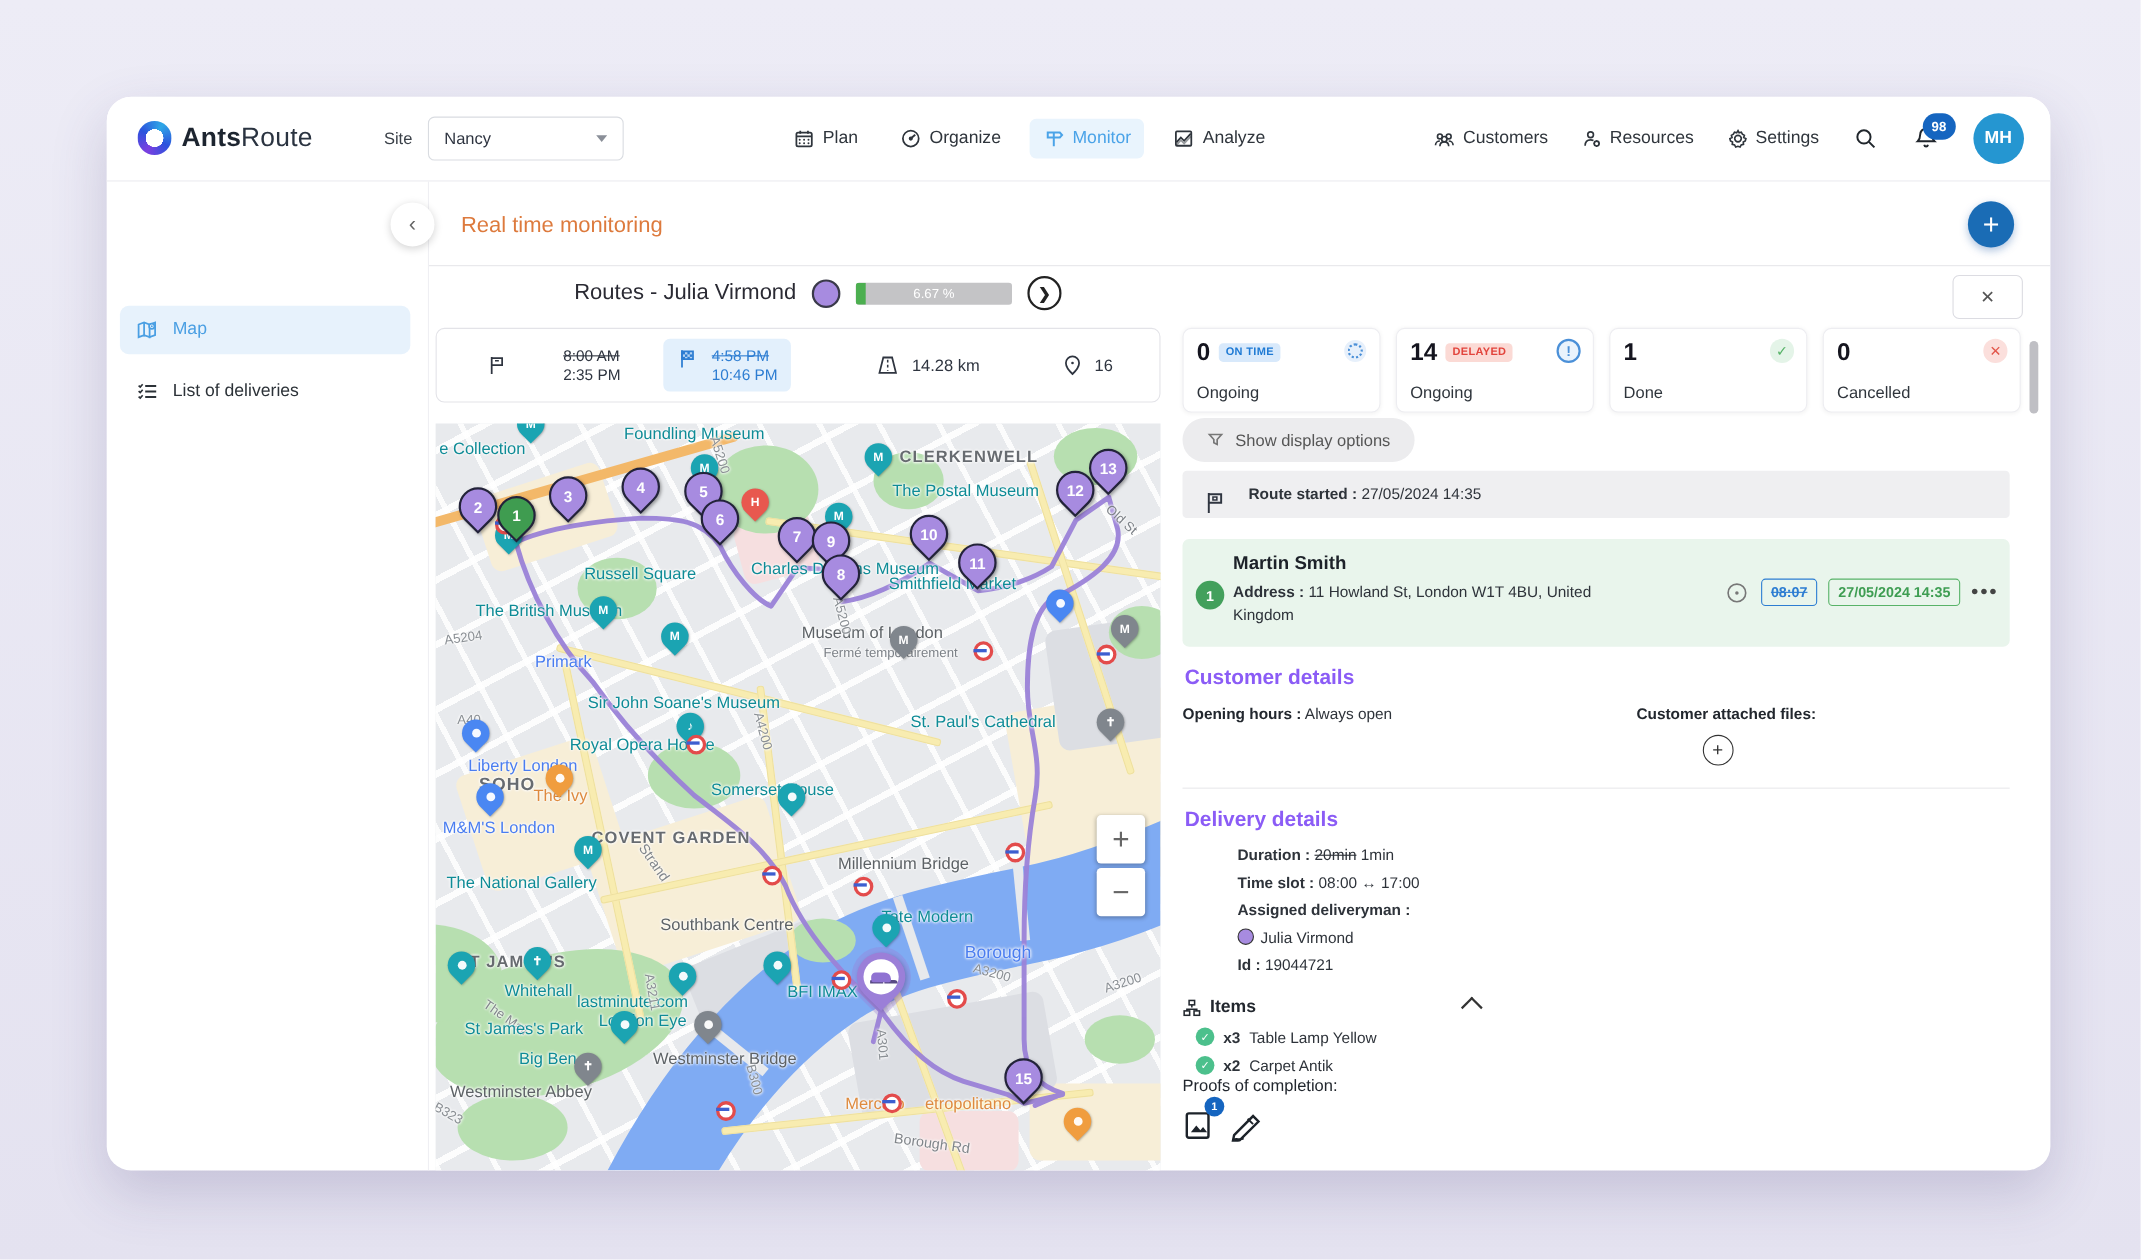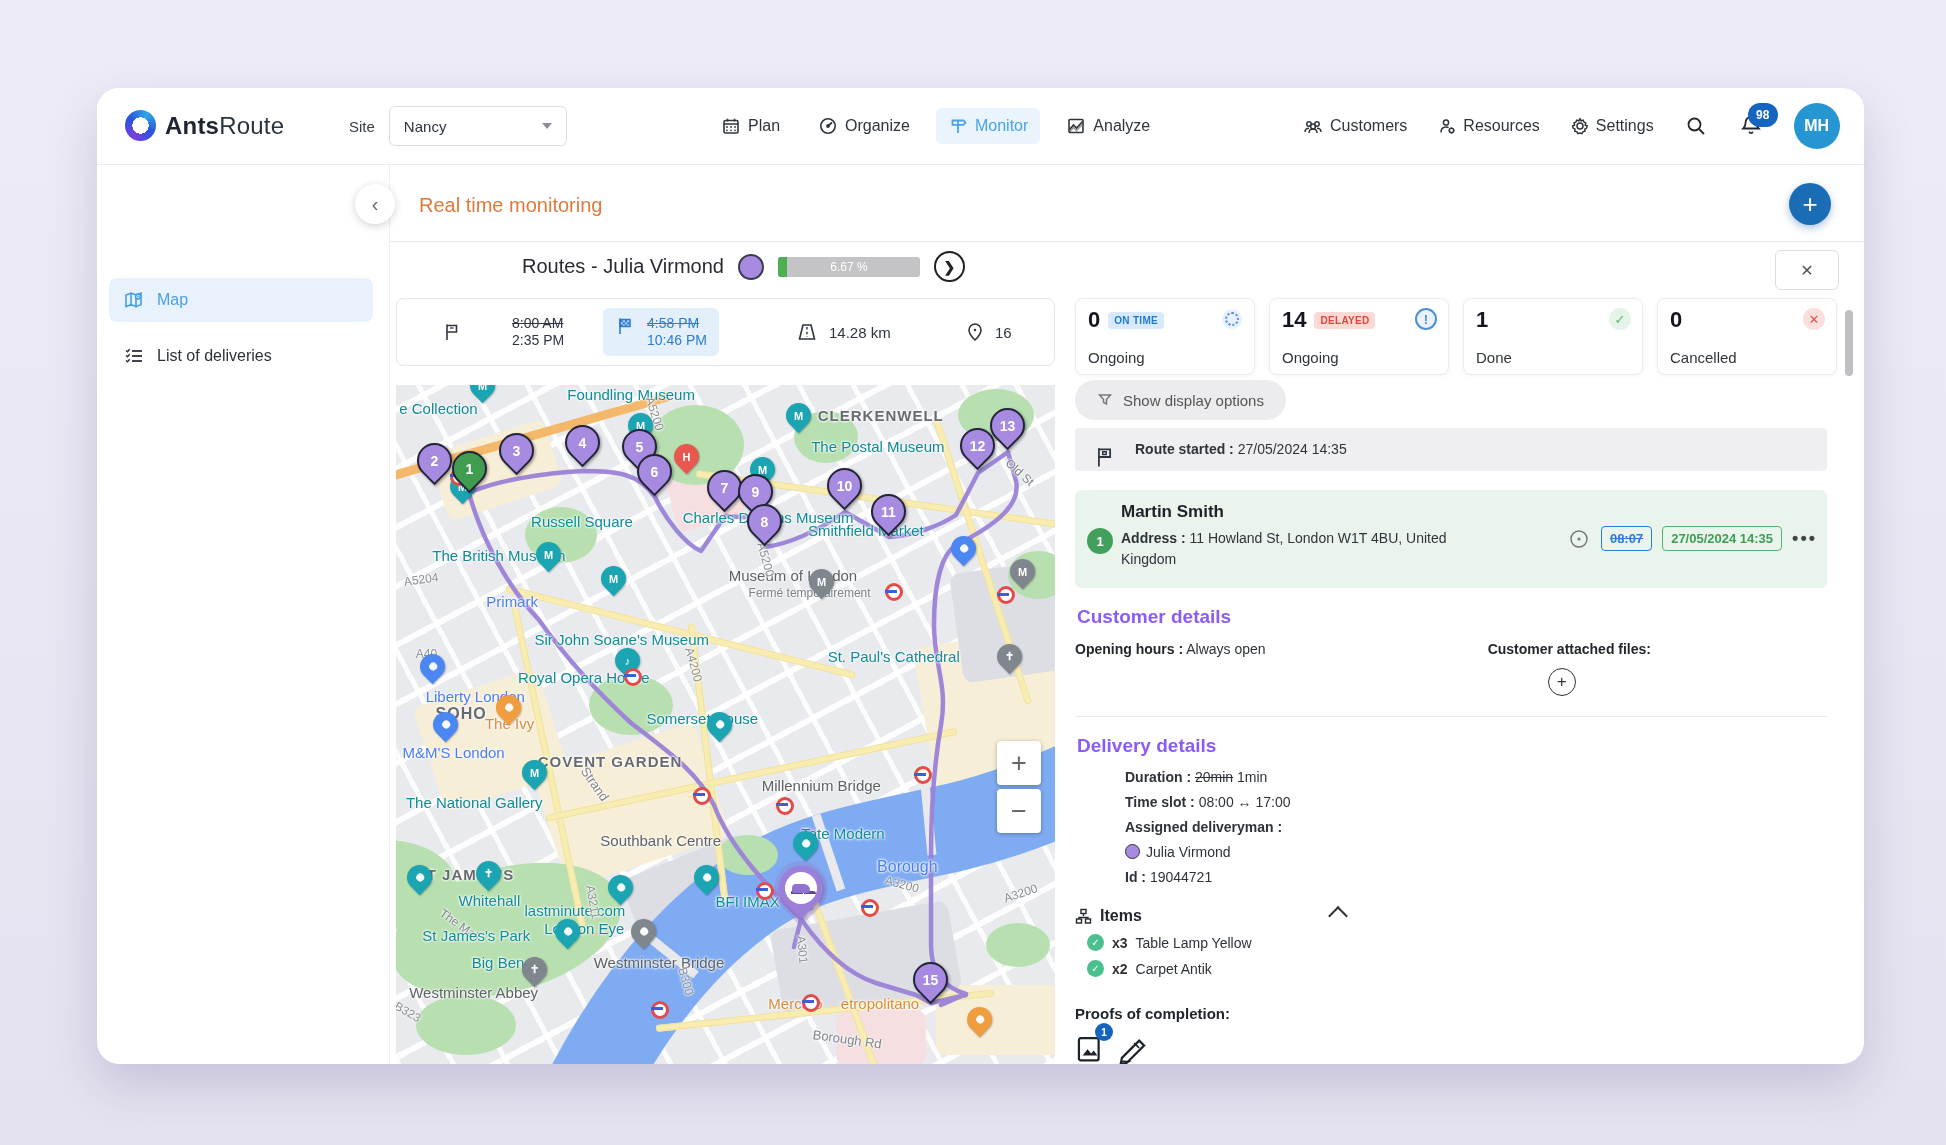--- a/index.html
+++ b/index.html
@@ -109,21 +109,21 @@
   .add-file{width:26px;height:26px;border-radius:50%;border:1.8px solid #333;color:#333;font-size:17px;display:flex;
      align-items:center;justify-content:center;margin:10px 0 0 60px;cursor:pointer;}
   .hr{height:1px;background:#e9e9ec;margin:20px 0 2px 0;}
   .dl-line{font-size:14px;color:#2e333a;margin:9px 0 0 2px;padding-left:48px;}
   .jv-dot{display:inline-block;width:13px;height:13px;border-radius:50%;background:#a78be0;border:1.5px solid #333;vertical-align:-2px;margin-right:6px;}
   .items-hdr{display:flex;align-items:center;justify-content:space-between;width:330px;margin-top:22px;}
   .items-title{display:flex;align-items:center;gap:8px;font-size:16px;font-weight:700;color:#22272e;}
   .chev-up{width:12px;height:12px;border-left:2px solid #333;border-top:2px solid #333;transform:rotate(45deg);margin-right:60px;cursor:pointer;}
   .item-row{display:flex;align-items:center;gap:8px;font-size:14px;color:#2e333a;margin:9px 0 0 12px;}
   .chk{width:17px;height:17px;border-radius:50%;background:#4cc08c;color:#fff;font-size:10px;display:flex;align-items:center;justify-content:center;}
-  .proofs-label{font-size:15px;font-weight:700;color:#22272e;margin-top:28px;}
+  .proofs-label{font-size:15px;font-weight:400;color:#22272e;margin-top:2px;}
   .proof-ics{display:flex;gap:12px;margin-top:10px;align-items:flex-start;}
   .proof{position:relative;cursor:pointer;}
   .pbadge{position:absolute;top:-9px;right:-8px;width:18px;height:18px;border-radius:50%;background:#1565c0;color:#fff;
      font-size:10px;font-weight:700;display:flex;align-items:center;justify-content:center;}
   .scroll-thumb{position:absolute;left:1748px;top:222px;width:8px;height:66px;border-radius:4px;background:#bfbfc4;}
 
   
   .map{position:absolute;left:299px;top:297px;width:659px;height:679px;overflow:hidden;background:
      repeating-linear-gradient(62deg,rgba(255,255,255,.85) 0 5px,transparent 5px 48px),
      repeating-linear-gradient(-28deg,rgba(255,255,255,.9) 0 6px,transparent 6px 52px),

